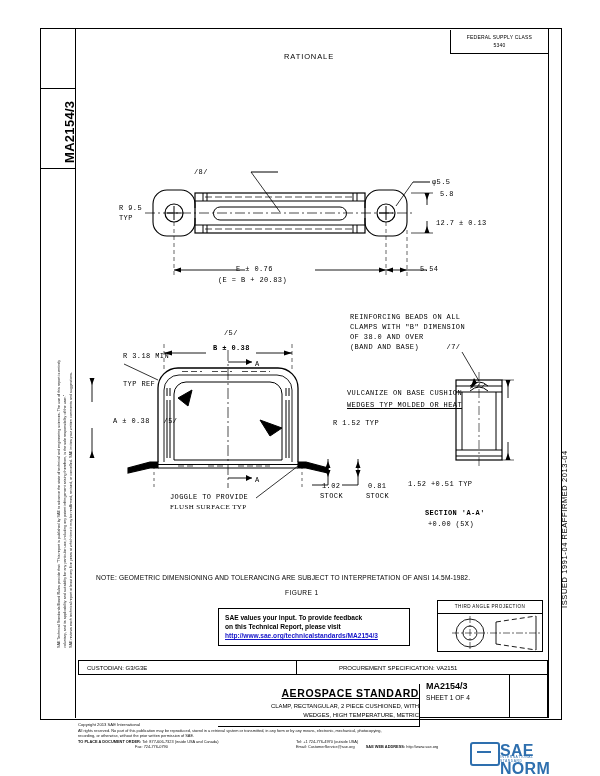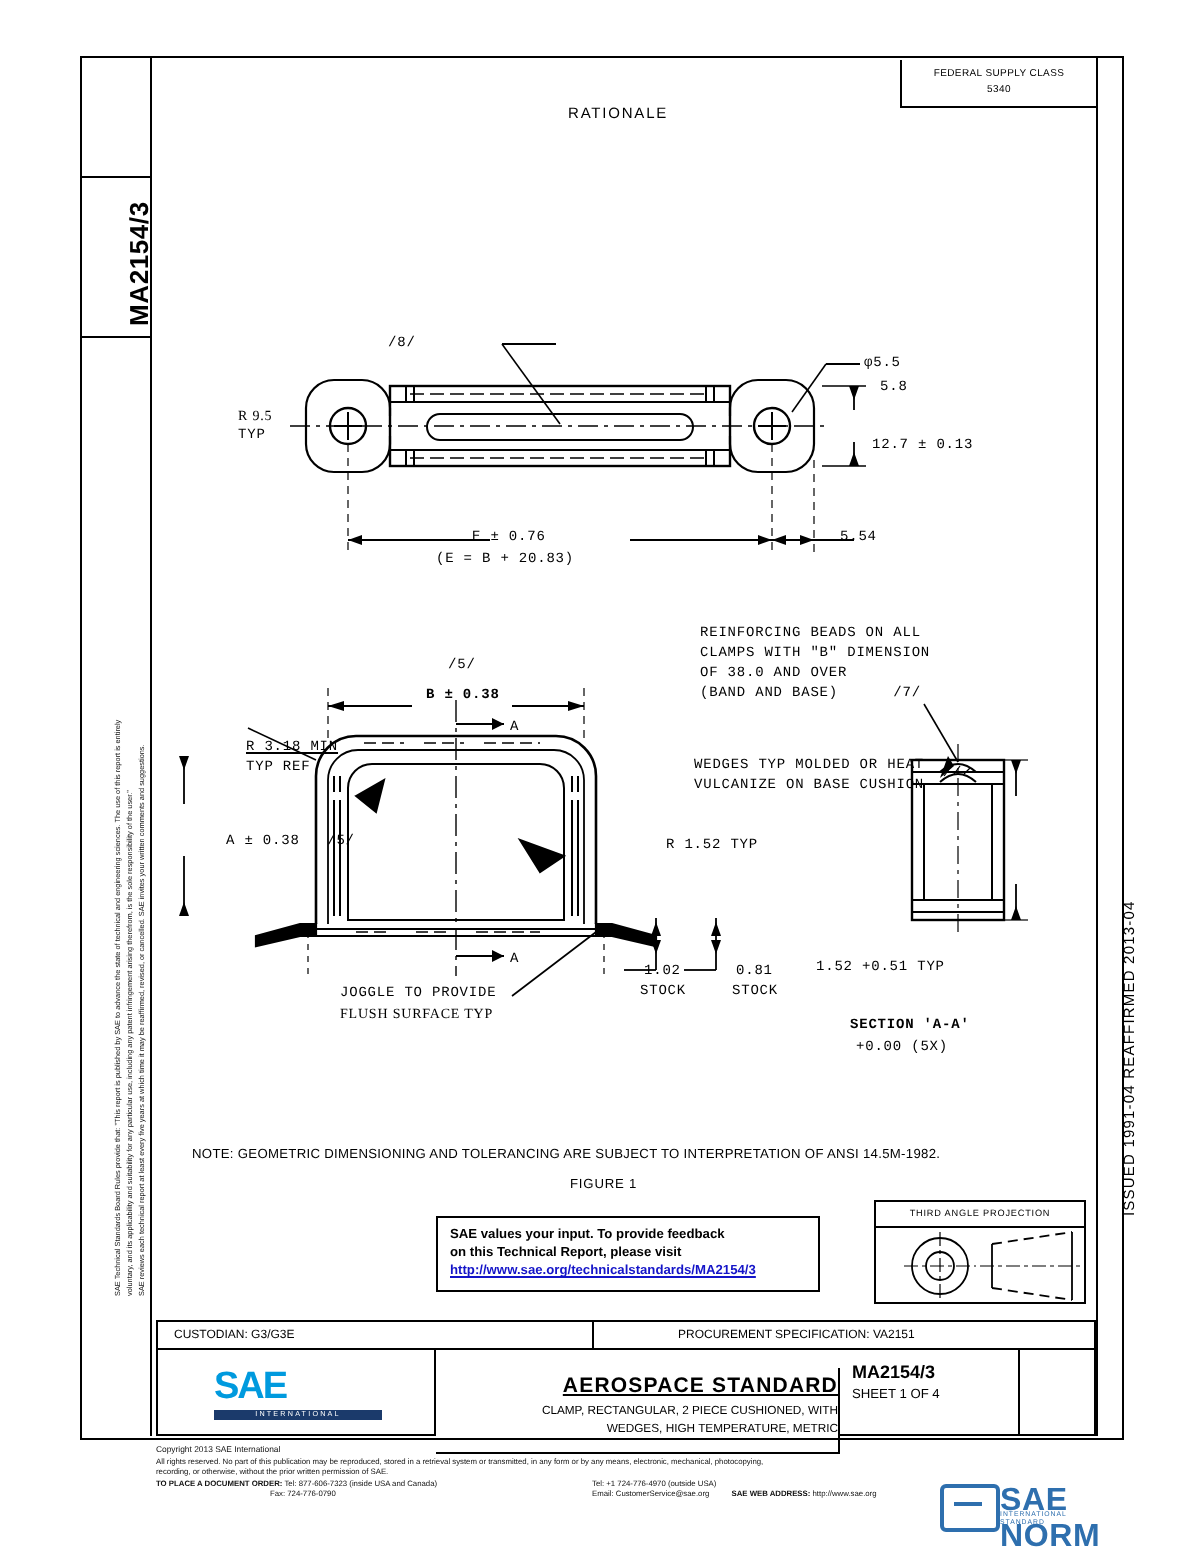--- a/index.html
+++ b/index.html
@@ -199,21 +199,21 @@
       <polygon points="59,110 66,107.5 66,112.5"></polygon>
       <polygon points="271,110 264,107.5 264,112.5"></polygon>
       <polygon points="271,110 278,107.5 278,112.5"></polygon>
       <polygon points="292,110 285,107.5 285,112.5"></polygon>
       <polygon points="312,40 309.5,33 314.5,33"></polygon>
       <polygon points="312,66 309.5,73 314.5,73"></polygon>
     </g>
   </svg>
 
   <div class="eng" style="left:194px;top:168px;">/8/</div>
-  <div class="eng" style="left:119px;top:204px;font-family:Liberation Serif, serif;">R 9.5</div>
+  <div class="eng" style="left:119px;top:204px;">R 9.5</div>
   <div class="eng" style="left:119px;top:214px;">TYP</div>
   <div class="eng" style="left:432px;top:178px;">φ5.5</div>
   <div class="eng" style="left:440px;top:190px;">5.8</div>
   <div class="eng" style="left:436px;top:219px;">12.7 ± 0.13</div>
   <div class="eng" style="left:236px;top:265px;">E ± 0.76</div>
   <div class="eng" style="left:218px;top:276px;">(E = B + 20.83)</div>
   <div class="eng" style="left:420px;top:265px;">5.54</div>
 
   <svg class="ab" style="left:130px;top:340px;" width="260" height="160">
     <g stroke="#000" fill="none" stroke-width="1">
@@ -273,28 +273,28 @@
       <polygon points="162,13 154,10.5 154,15.5"></polygon>
       <polygon points="-38,45 -40.5,38 -35.5,38"></polygon>
       <polygon points="-38,111 -40.5,118 -35.5,118"></polygon>
       <polygon points="122,22 116,19 116,25"></polygon>
       <polygon points="122,138 116,135 116,141"></polygon>
     </g>
   </svg>
 
   <div class="eng" style="left:224px;top:329px;">/5/</div>
   <div class="eng b" style="left:213px;top:344px;">B ± 0.38</div>
-  <div class="eng" style="left:123px;top:370px;text-decoration:underline;">R 3.18 MIN</div>
+  <div class="eng" style="left:123px;top:352px;">R 3.18 MIN</div>
   <div class="eng" style="left:123px;top:380px;">TYP REF</div>
   <div class="eng" style="left:113px;top:417px;">A ± 0.38   /5/</div>
   <div class="eng" style="left:255px;top:360px;">A</div>
   <div class="eng" style="left:255px;top:476px;">A</div>
   <div class="eng" style="left:170px;top:493px;">JOGGLE TO PROVIDE</div>
   <div class="eng" style="left:170px;top:503px;font-family:Liberation Serif, serif;">FLUSH SURFACE TYP</div>
-  <div class="eng" style="left:347px;top:379px;">WEDGES TYP MOLDED OR HEAT</div>
+  <div class="eng" style="left:347px;top:401px;text-decoration:underline;">WEDGES TYP MOLDED OR HEAT</div>
   <div class="eng" style="left:347px;top:389px;">VULCANIZE ON BASE CUSHION</div>
   <div class="eng" style="left:333px;top:419px;">R 1.52 TYP</div>
   <div class="eng" style="left:350px;top:313px;">REINFORCING BEADS ON ALL</div>
   <div class="eng" style="left:350px;top:323px;">CLAMPS WITH "B" DIMENSION</div>
   <div class="eng" style="left:350px;top:333px;">OF 38.0 AND OVER</div>
   <div class="eng" style="left:350px;top:343px;">(BAND AND BASE)      /7/</div>
 
   <svg class="ab" style="left:448px;top:372px;" width="70" height="100">
     <g stroke="#000" fill="none" stroke-width="1">
       <rect x="8" y="8" width="46" height="80" stroke-width="1.2"></rect>
@@ -376,28 +376,20 @@
           <line x1="52" y1="19" x2="102" y2="19" stroke-dasharray="7,2,2,2" stroke-width=".6"></line>
         </g>
       </svg>
     </div>
   </div>
 
   <div class="ab" id="tb">
     <div class="ab" id="tb-custodian">CUSTODIAN: G3/G3E</div>
     <div class="ab" id="tb-procure">PROCUREMENT SPECIFICATION: VA2151</div>
 
-    <div class="ab" id="tb-logo">
-      <div class="sae-logo">
-        <div class="sae-word">SAE</div>
-        <div class="sae-bar">
-          <span>INTERNATIONAL</span>
-        </div>
-      </div>
-    </div>
 
     <div class="ab" id="tb-title">
       <div id="tb-as">AEROSPACE STANDARD</div>
       <div id="tb-desc">
         <div>CLAMP, RECTANGULAR, 2 PIECE CUSHIONED, WITH</div>
         <div>WEDGES, HIGH TEMPERATURE, METRIC</div>
       </div>
     </div>
 
     <div class="ab" id="tb-num">

